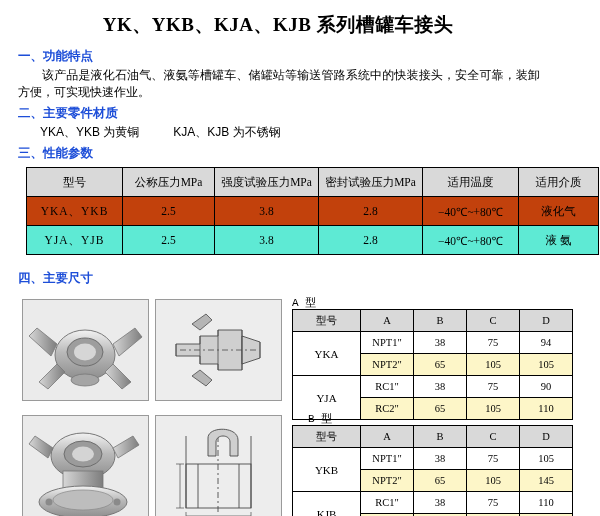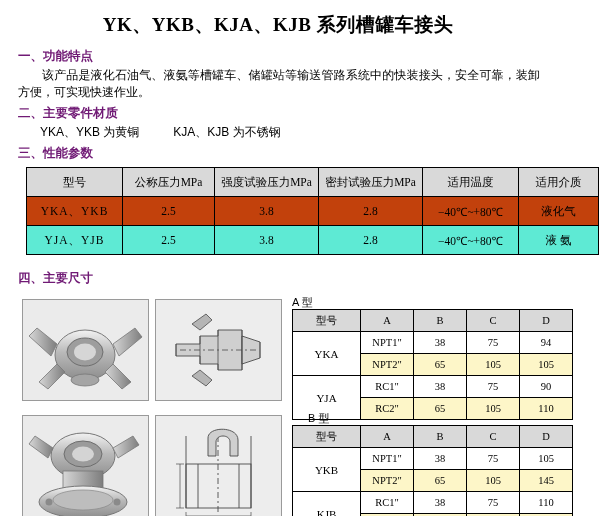--- a/index.html
+++ b/index.html
@@ -24,21 +24,21 @@
     text-align: center;
     font-family: "Liberation Serif", serif;
     font-weight: bold;
     font-size: 19px;
     letter-spacing: 0.5px;
     padding-top: 12px;
     padding-bottom: 6px;
     color: #000;
   }
   .section-head {
-    color: #701a75;
+    color: #1d4ed8;
     font-weight: bold;
     font-size: 12.5px;
     margin: 4px 0 2px 18px;
     font-family: "Liberation Sans", sans-serif;
   }
   .para {
     font-size: 12px;
     line-height: 17px;
     margin: 0 16px 0 18px;
     text-align: justify;
@@ -99,21 +99,21 @@
     overflow: hidden;
   }
   .photo1 { left: 22px;  top: 6px;   width: 125px; height: 100px; }
   .photo2 { left: 22px;  top: 122px; width: 125px; height: 115px; }
   .draw1  { left: 155px; top: 6px;   width: 125px; height: 100px; background:#ededed;}
   .draw2  { left: 155px; top: 122px; width: 125px; height: 115px; background:#ededed;}
 
   .type-label {
     position: absolute;
     font-size: 11px;
-    font-family: Liberation Sans, sans-serif;
+    font-family: Liberation Mono, monospace;
   }
   .label-a { left: 292px; top: 2px; }
   .label-b { left: 308px; top: 118px; }
 
   table.dim {
     border-collapse: collapse;
     table-layout: fixed;
     position: absolute;
     width: 280px;
   }

